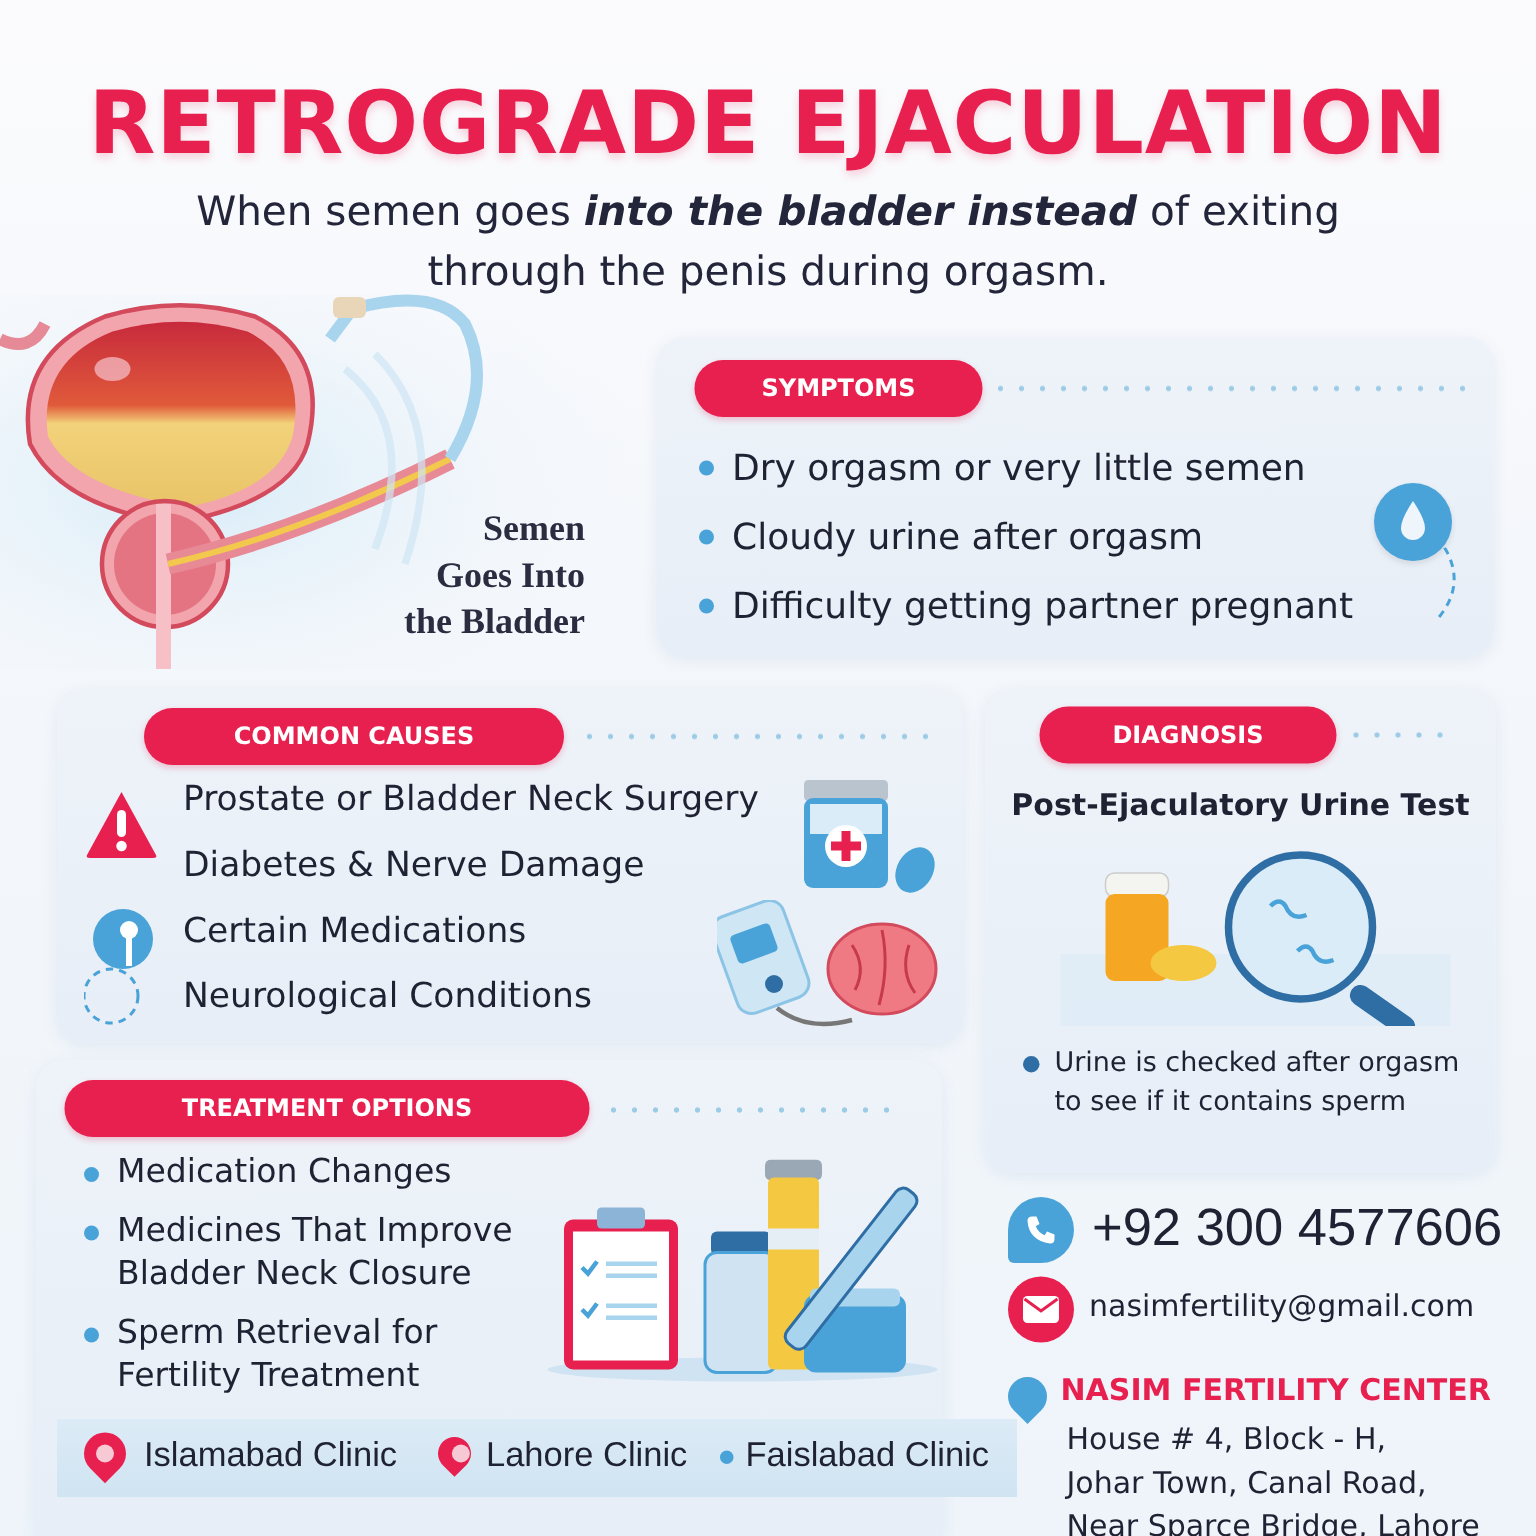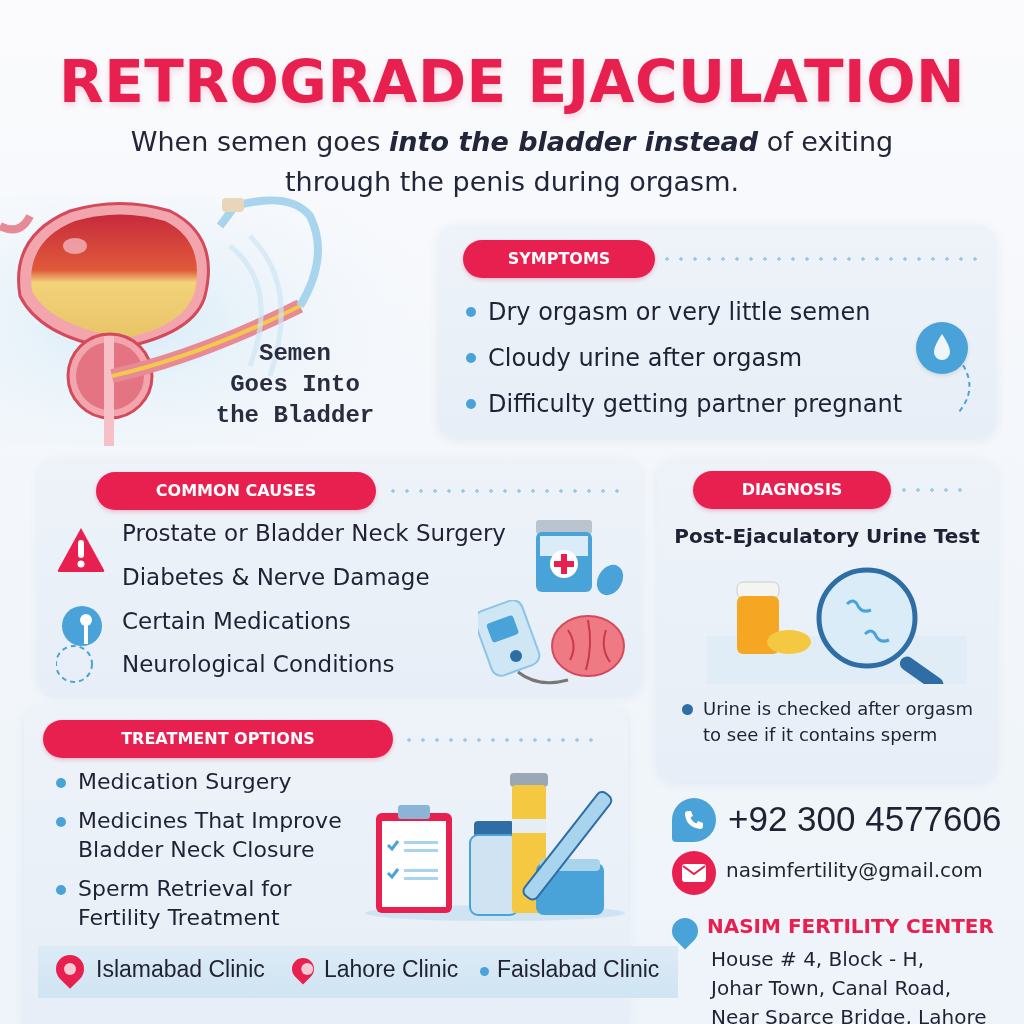--- a/index.html
+++ b/index.html
@@ -22,22 +22,22 @@
   .subtitle {
     left: 0; top: 122px; width: 1024px; text-align: center;
     font-family: "DejaVu Sans", sans-serif;
     font-size: 27px; line-height: 40px; color: #23263a;
   }
   .subtitle b { font-weight: 700; color: #23263a; font-style: italic; }
 
   
   .hero { left: 0; top: 196px; width: 440px; height: 250px; }
   .hero-caption {
-    left: 200px; top: 338px; width: 190px; text-align: center;
-    font-family: Liberation Mono, monospace;
+    left: 200px; top: 338px; width: 190px; text-align: right;
+    font-family: Liberation Serif, serif;
     font-weight: 700; font-size: 24px; line-height: 31px; color: #2a2c40;
   }
 
   
   .card {
     background: linear-gradient(180deg, #eef3f9 0%, #e7eef7 100%);
     border-radius: 18px;
     box-shadow: 0 2px 10px rgba(80,120,170,0.10);
   }
   .pill {
@@ -271,21 +271,21 @@
     <rect x="195" y="92" width="50" height="14" rx="7" fill="#2f6ea5" transform="rotate(35 200 96)"></rect>
   </svg>
   <div class="diag-bullet"></div>
   <div class="diag-text">Urine is checked after orgasm to see if it contains sperm</div>
 </div>
 
 <div class="abs card treatment">
   <div class="pill">TREATMENT OPTIONS</div>
   <div class="dots"></div>
   <ul class="bullet-list">
-    <li>Medication Surgery</li>
+    <li>Medication Changes</li>
     <li style="width:290px">Medicines That Improve Bladder Neck Closure</li>
     <li style="width:290px">Sperm Retrieval for Fertility Treatment</li>
   </ul>
   <svg class="abs" style="left:336px;top:66px" width="270" height="150">
     <ellipse cx="135" cy="140" rx="130" ry="8" fill="#cfe3f2"></ellipse>
     <rect x="16" y="40" width="76" height="100" rx="6" fill="#e8204f"></rect>
     <rect x="22" y="48" width="64" height="86" fill="#fff"></rect>
     <rect x="38" y="32" width="32" height="14" rx="3" fill="#8cb4d6"></rect>
     <path d="M 28 72 l 4 4 l 6 -8 M 28 100 l 4 4 l 6 -8" stroke="#4aa3d8" stroke-width="3" fill="none"></path>
     <rect x="44" y="68" width="34" height="3" fill="#a8d4ee"></rect>

